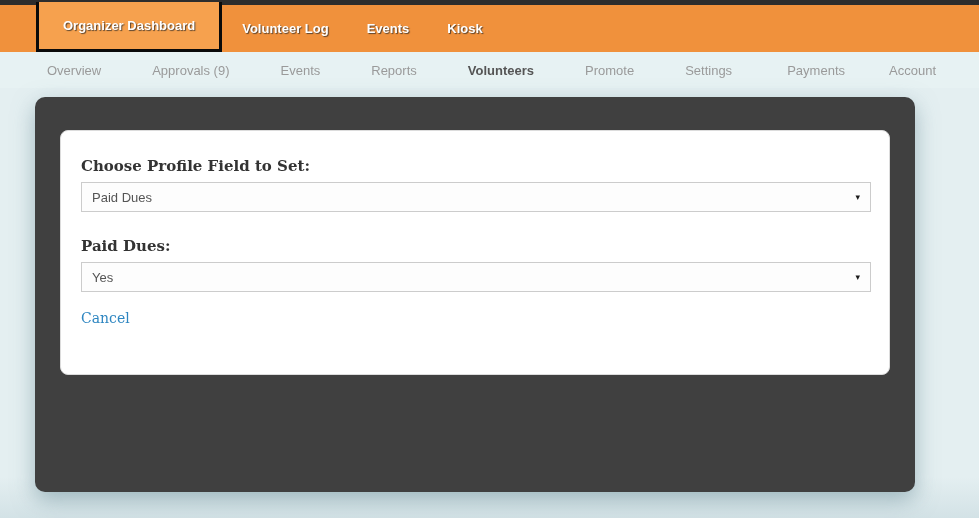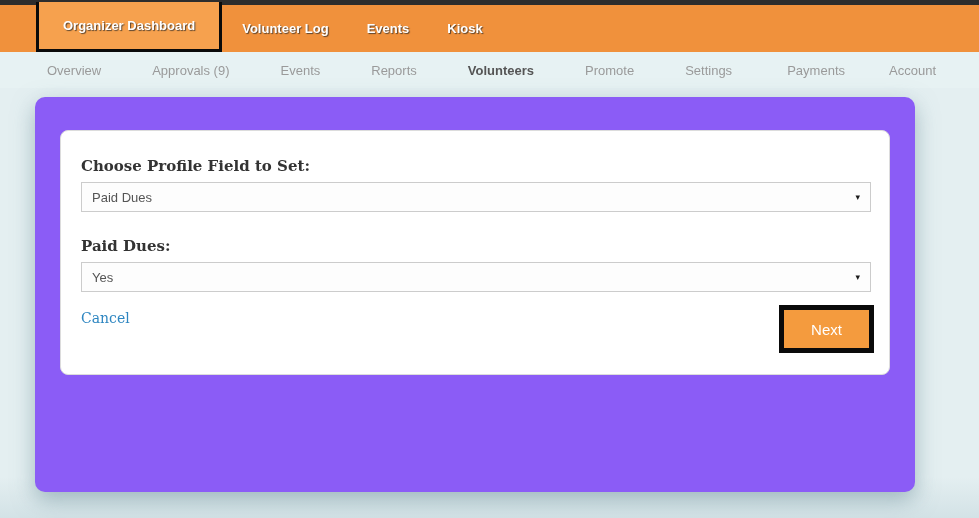--- a/index.html
+++ b/index.html
@@ -53,21 +53,21 @@
   .subnav-left { display: flex; gap: 51px; align-items: center; }
   .subnav-right { margin-left: auto; display: flex; gap: 44px; align-items: center; }
   .subnav-item { cursor: pointer; white-space: nowrap; }
   .subnav-item.active { font-weight: bold; color: #555555; }
 
   
   .main-box {
     position: absolute;
     left: 35px; top: 97px;
     width: 880px; height: 395px;
-    background: #8b5cf6;
+    background: #404040;
     border-radius: 10px;
     box-shadow: 0 8px 22px rgba(105,140,152,0.55);
   }
   .card {
     position: absolute;
     left: 25px; top: 33px;
     width: 830px; height: 245px;
     background: #ffffff;
     border: 1px solid #dcdcdc;
     border-radius: 8px;
@@ -179,19 +179,16 @@
     <div class="field-gap"></div>
 
     <div class="field-label">Paid Dues:</div>
     <div class="select" role="combobox">
       <span>Yes</span>
       <span class="caret">▾</span>
     </div>
 
     <div class="actions-row">
       <a class="cancel-link" href="#">Cancel</a>
-      <div class="next-wrap">
-        <button class="next-button">Next</button>
-      </div>
     </div>
 
   </div>
 </div>
 
 </body></html>

